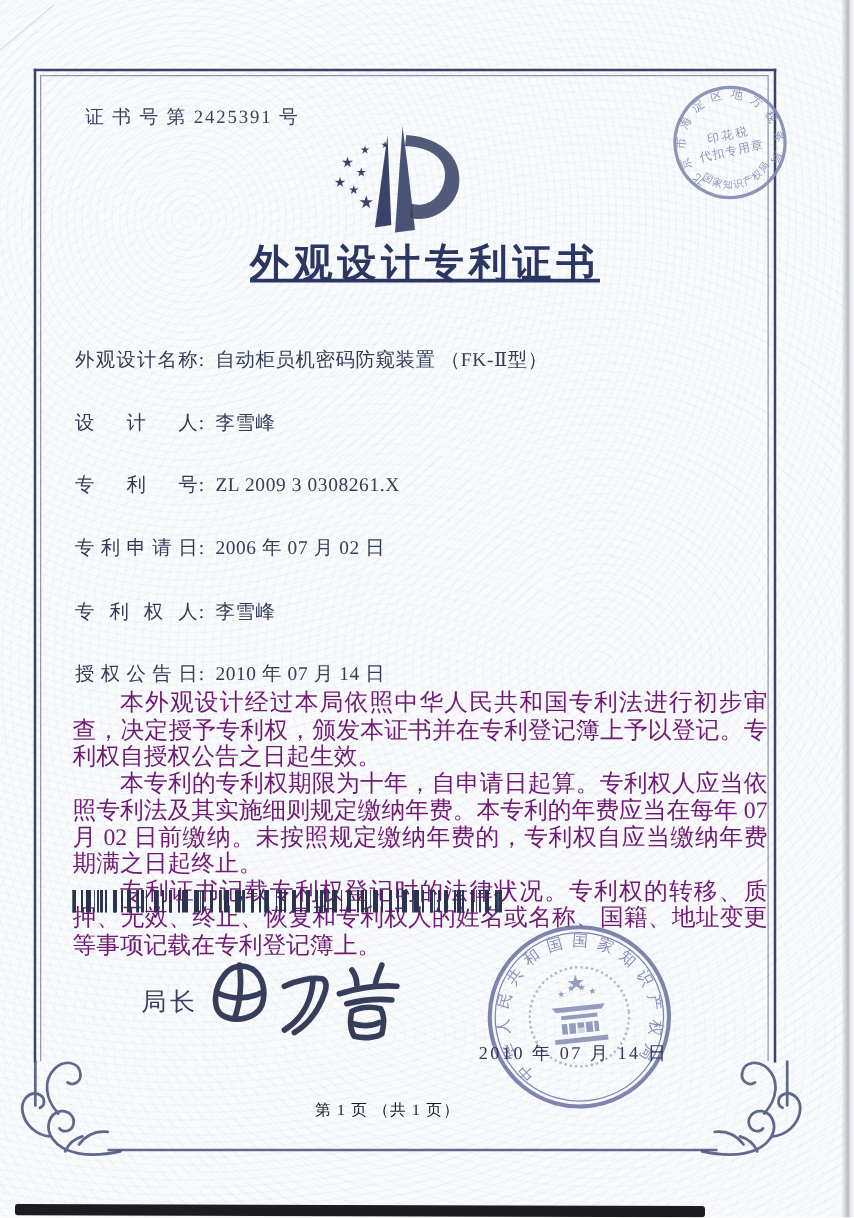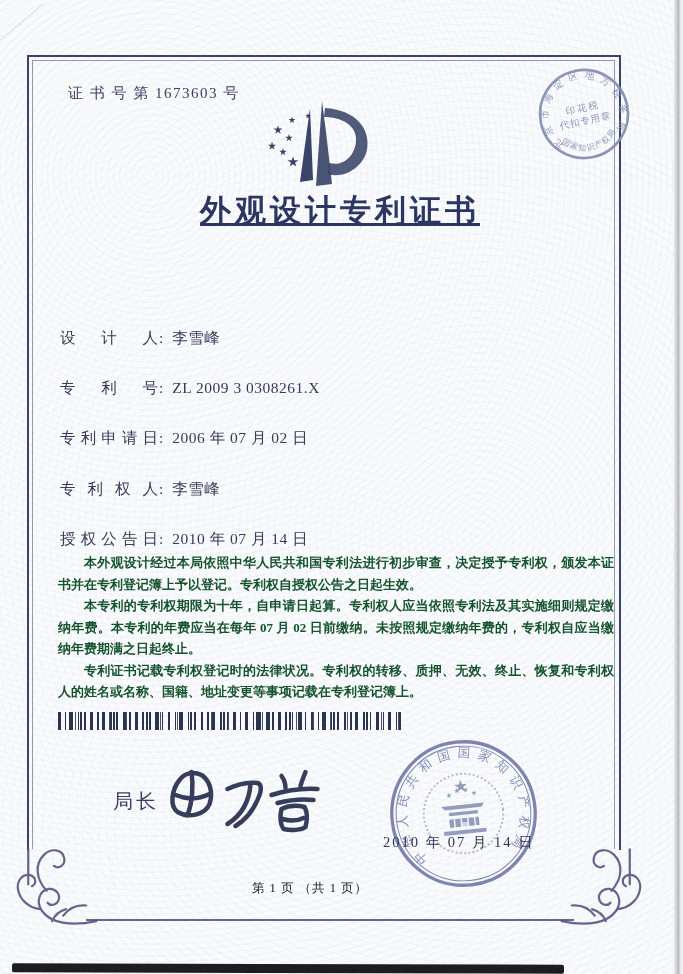--- a/index.html
+++ b/index.html
@@ -26,22 +26,22 @@
   .certno{left:68px;top:84px;font-size:15px;letter-spacing:1.5px;color:#39415f;}
   .logo{left:266px;top:94px;width:114px;height:104px;}
   .title{left:88px;top:190px;width:504px;text-align:center;font-size:31px;
     font-weight:bold;letter-spacing:4px;color:#2b3663;text-decoration:underline;}
 
   .field{left:60px;font-size:15.5px;color:#333c58;white-space:nowrap;}
   .flabel{display:inline-block;width:98px;text-align:justify;text-align-last:justify;}
   .fcolon{margin-left:1px;}
   .fvalue{margin-left:9px;letter-spacing:.5px;}
 
-  .bodytext{left:58px;top:552px;width:556px;font-size:13px;line-height:21.5px;
-    text-align:justify;color:#14532d;font-weight:bold;}
+  .bodytext{left:58px;top:552px;width:556px;font-size:19px;line-height:21.5px;
+    text-align:justify;color:#701a75;}
   .bodytext p{margin:0;text-indent:2em;}
 
   .barcode{left:58px;top:712px;width:344px;height:18px;
     background:
       repeating-linear-gradient(90deg,#2b3350 0 1.5px,transparent 1.5px 6.5px),
       repeating-linear-gradient(90deg,#2b3350 0 2.5px,transparent 2.5px 11px),
       repeating-linear-gradient(90deg,rgba(43,51,80,.85) 0 1px,transparent 1px 17px);}
 
   .director{left:113px;top:788px;font-size:20px;letter-spacing:3px;color:#3a4160;}
   .signature{left:150px;top:754px;width:185px;height:84px;}
@@ -87,21 +87,21 @@
     <g fill="none" stroke="#464f78" stroke-width="2.4" stroke-linecap="round" opacity=".85">
       <path d="M96 86 C68 92 46 88 37 75 C30 65 34 53 44 51 C52 50 57 57 55 63 C53 69 46 70 43 66"></path>
       <path d="M42 53 C30 40 29 24 39 14 C47 6 59 8 61 17 C63 25 55 30 50 26"></path>
       <path d="M35 73 C23 72 13 63 11 52 C9 42 16 34 24 36 C31 38 31 46 26 48"></path>
       <path d="M60 80 C66 72 75 68 85 69"></path>
       <path d="M48 86 C51 79 56 75 63 73"></path>
       <path d="M22 8 L22 46"></path>
     </g>
   </svg>
 
-  <div class="abs certno">证 书 号 第 1673603 号</div>
+  <div class="abs certno">证 书 号 第 2425391 号</div>
 
   <svg class="abs logo" viewBox="0 0 114 104">
     <defs>
       <path id="st" d="M0,-1 L0.2245,-0.309 0.951,-0.309 0.363,0.118 0.588,0.809 0,0.382 -0.588,0.809 -0.363,0.118 -0.951,-0.309 -0.2245,-0.309 Z"></path>
     </defs>
     <g fill="#3a4468">
       <path d="M44 14 L34 88 L47 86 Z"></path>
       <path d="M56 7 L50 92 L66 90 L60 38 Z" opacity=".92"></path>
       <path d="M59 14 C89 16 105 34 101 56 C97 74 77 85 62 80 L63 69 C77 73 89 62 90 47 C91 31 75 23 58 23 Z" opacity=".88"></path>
       <use href="#st" transform="translate(42,22) scale(3)"></use>
@@ -109,20 +109,23 @@
       <use href="#st" transform="translate(12,36) scale(4.6)"></use>
       <use href="#st" transform="translate(23,44) scale(4)"></use>
       <use href="#st" transform="translate(6,52) scale(4.4)"></use>
       <use href="#st" transform="translate(17,58) scale(4)"></use>
       <use href="#st" transform="translate(27,68) scale(5.6)"></use>
     </g>
   </svg>
 
   <div class="abs title">外观设计专利证书</div>
 
+  <div class="abs field" style="top:278px">
+    <span class="flabel">外观设计名称</span><span class="fcolon">:</span><span class="fvalue">自动柜员机密码防窥装置 （FK-Ⅱ型）</span>
+  </div>
   <div class="abs field" style="top:328px">
     <span class="flabel">设 计 人</span><span class="fcolon">:</span><span class="fvalue">李雪峰</span>
   </div>
   <div class="abs field" style="top:378px">
     <span class="flabel">专 利 号</span><span class="fcolon">:</span><span class="fvalue">ZL 2009 3 0308261.X</span>
   </div>
   <div class="abs field" style="top:428px">
     <span class="flabel">专利申请日</span><span class="fcolon">:</span><span class="fvalue">2006 年 07 月 02 日</span>
   </div>
   <div class="abs field" style="top:479px">

